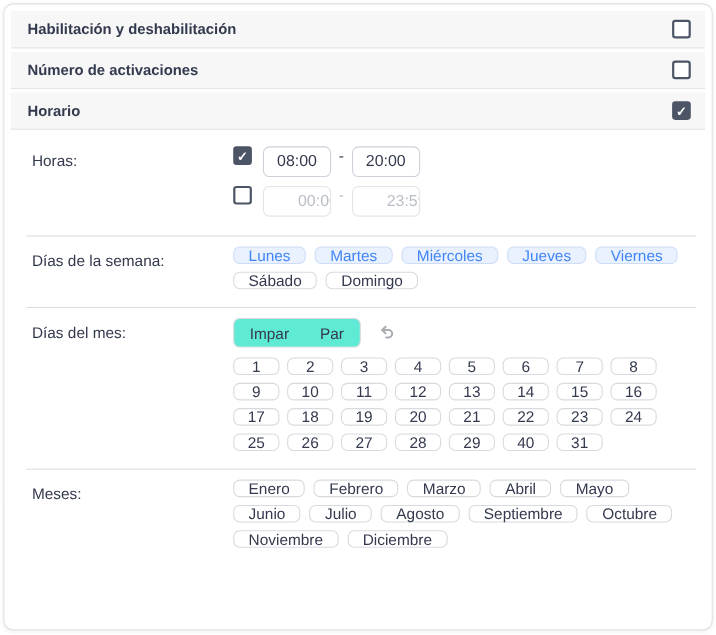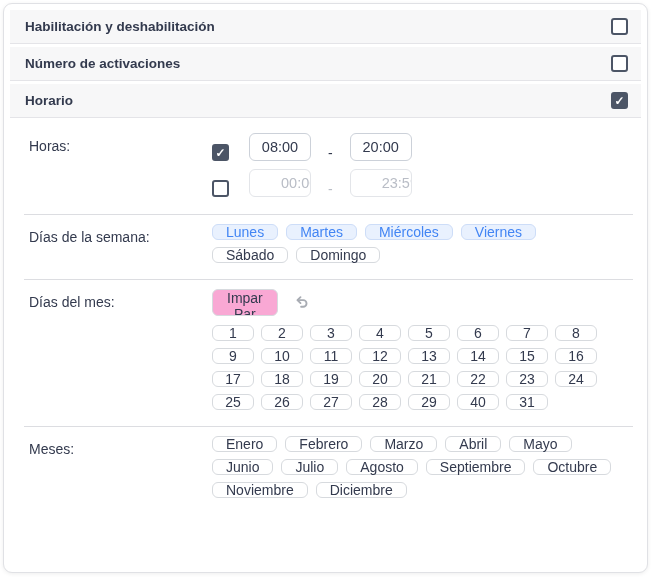--- a/index.html
+++ b/index.html
@@ -44,21 +44,21 @@
   .section .row-label {
     width: 202px; flex: 0 0 202px;
     padding-left: 19px; padding-top: 5px;
     font-size: 14px; color: #333a4e;
   }
   .section .row-content { flex: 1; }
 
   .divider { border: none; border-top: 1px solid #dcdde1; margin: 0 8px 0 14px; }
 
   
-  .time-row { display: flex; align-items: flex-end; margin-bottom: 8px; height: 28px; gap: 10px; }
+  .time-row { display: flex; align-items: flex-start; margin-bottom: 8px; height: 28px; }
   .time-row .cb { margin-right: 10px; }
   .time-input {
     width: 62px; height: 28px; text-align: center;
     font-family: "Liberation Sans", sans-serif;
     font-size: 14.5px; color: #333a4e;
     border: 1px solid #ccd1d9; border-radius: 6px; background: #fff;
     outline: none;
   }
   .time-sep { margin: 0 7px; color: #333a4e; font-size: 14px; }
   .time-row.disabled .time-input { color: #b9bdc6; border-color: #e3e5e9; padding-left: 31px; }
@@ -77,22 +77,22 @@
     background: #e9f1fe; border-color: #cdddf8; color: #4285f4;
   }
   .pill.num { width: 42px; padding: 0; margin: 0 7px 7px 0; }
 
   .btn-wrap { display: flex; flex-wrap: wrap; max-width: 413px; }
   .grid-wrap { display: flex; flex-wrap: wrap; width: 394px; margin-top: 9px; }
 
   
   .seg-group {
     display: inline-flex; align-items: center; height: 27px;
-    border: 1px solid #d7dade; border-radius: 6px; background: #f9a8d4;
-    overflow: hidden; vertical-align: middle; flex-direction: column;
+    border: 1px solid #d7dade; border-radius: 6px; background: #5eead4;
+    overflow: hidden; vertical-align: middle;
   }
   .seg-item {
     padding: 0 14px; height: 100%; display: inline-flex; align-items: center;
     font-size: 14px; color: #333a4e; cursor: pointer; background: transparent; border: none;
     font-family: "Liberation Sans", sans-serif;
   }
   .undo-btn {
     background: none; border: none; cursor: pointer;
     margin-left: 10px; vertical-align: middle; padding: 2px;
   }
@@ -135,20 +135,21 @@
   </div>
 
   <hr class="divider">
 
   <div class="section">
     <div class="row-label">Días de la semana:</div>
     <div class="row-content btn-wrap">
         <button class="pill sel">Lunes</button>
         <button class="pill sel">Martes</button>
         <button class="pill sel">Miércoles</button>
+        <button class="pill sel">Jueves</button>
         <button class="pill sel">Viernes</button>
         <button class="pill">Sábado</button>
         <button class="pill">Domingo</button>
       </div>
   </div>
 
   <hr class="divider">
 
   <div class="section">
     <div class="row-label">Días del mes:</div>

